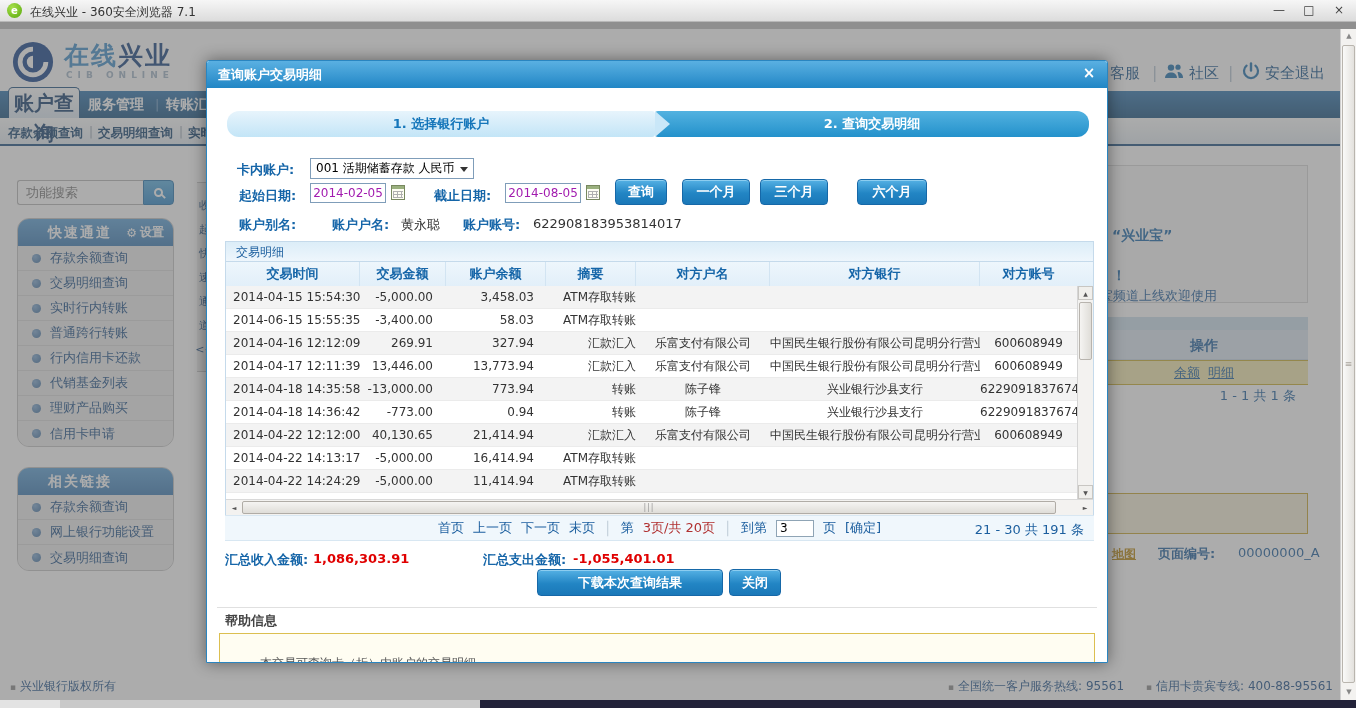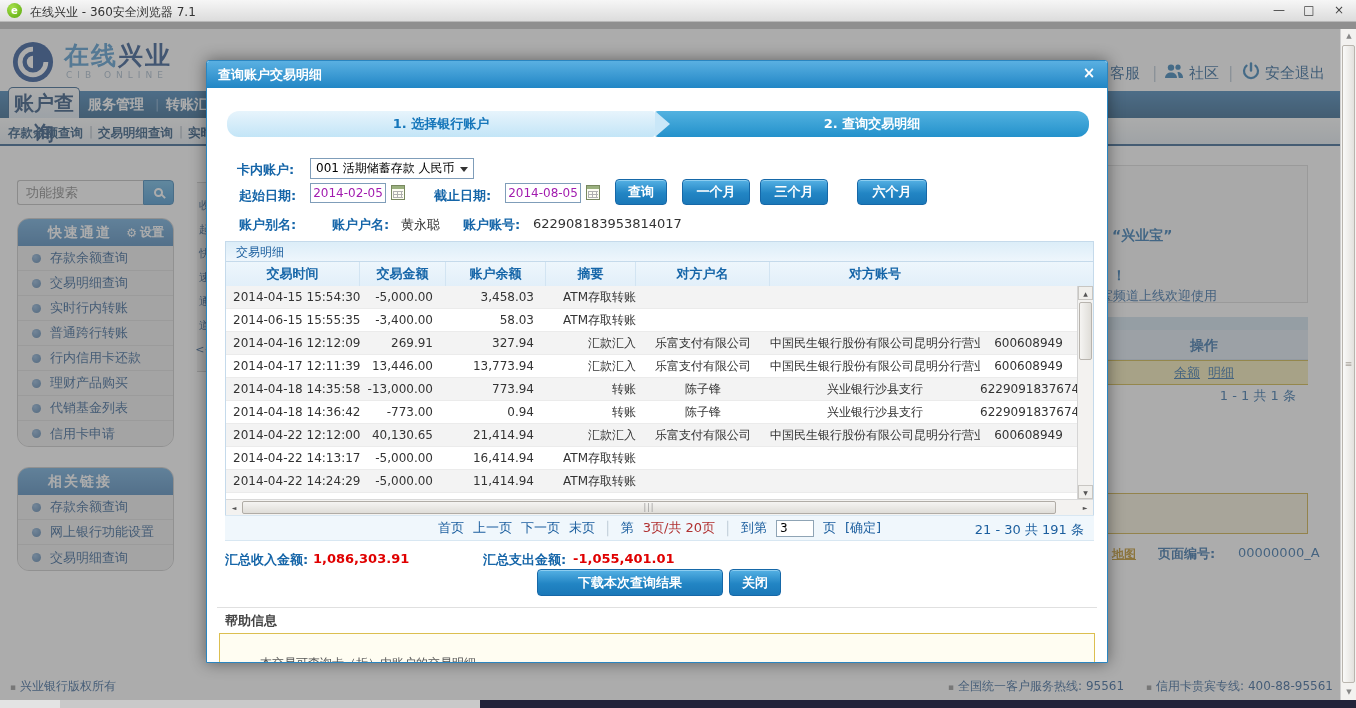--- a/index.html
+++ b/index.html
@@ -18,21 +18,21 @@
   .chromestrip{position:absolute;left:0;top:22px;width:1356px;height:7px;background:#8f8f8f;z-index:200}
 
   
   .page{position:absolute;left:0;top:29px;width:1340px;height:671px;background:#fff;overflow:hidden}
   .overlay{position:absolute;inset:0;background:rgba(104,104,104,.55);z-index:50}
 
   
   .logo-circle{position:absolute;left:12px;top:12px}
   .logo-t{position:absolute;left:64px;top:10px;font-size:25px;font-weight:bold;letter-spacing:2px}
   .logo-t .p1{color:#3e8ec9}.logo-t .p2{color:#16417e}
-  .logo-sub{position:absolute;left:66px;top:41px;font-size:9px;font-weight:normal;letter-spacing:5px;color:#9fb3c6}
+  .logo-sub{position:absolute;left:66px;top:41px;font-size:9px;font-weight:bold;letter-spacing:5px;color:#9fb3c6}
   .util{position:absolute;top:34px;height:20px;display:flex;align-items:center;gap:5px;
     color:#14538c;font-size:15px;white-space:nowrap}
   .util-sep{position:absolute;top:34px;color:#b5c4d2;font-size:16px}
 
   
   .main-nav{position:absolute;left:0;top:62px;width:1340px;height:27px;
     background:linear-gradient(#2e74ae,#17517f)}
   .tab-active{position:absolute;left:8px;top:58px;width:72px;height:31px;
     background:linear-gradient(#ffffff,#dde9f3);border:1px solid #1c5080;border-bottom:none;
     border-radius:5px 5px 0 0;color:#123c6e;font-size:20px;font-weight:bold;text-align:center;line-height:30px;z-index:2}
@@ -271,25 +271,25 @@
         <div class="side-item">
           <span class="dot"></span>
           <span class="side-label">普通跨行转账</span>
         </div>
         <div class="side-item">
           <span class="dot"></span>
           <span class="side-label">行内信用卡还款</span>
         </div>
         <div class="side-item">
           <span class="dot"></span>
+          <span class="side-label">代销基金列表</span>
+        </div>
+        <div class="side-item">
+          <span class="dot"></span>
           <span class="side-label">理财产品购买</span>
-        </div>
-        <div class="side-item">
-          <span class="dot"></span>
-          <span class="side-label">代销基金列表</span>
         </div>
         <div class="side-item">
           <span class="dot"></span>
           <span class="side-label">信用卡申请</span>
         </div>
       </div>
   </div>
 
   <div class="panel" style="top:438px">
     <div class="p-head">
@@ -377,20 +377,21 @@
   <span class="f-val" style="left:326px;top:155px">622908183953814017</span>
 
   <div class="tbl">
     <div class="t-sect">交易明细</div>
     <div class="t-head grid7">
       <span class="tc">交易时间</span>
       <span class="tc">交易金额</span>
       <span class="tc">账户余额</span>
       <span class="tc">摘要</span>
       <span class="tc">对方户名</span>
+      <span class="tc">对方银行</span>
       <span class="tc">对方账号</span>
     </div>
     <div class="t-body">
       <div id="table-rows">
           <div class="trow grid7 odd">
             <span class="tc c0">2014-04-15 15:54:30</span>
             <span class="tc c1">-5,000.00</span>
             <span class="tc c2">3,458.03</span>
             <span class="tc c3">ATM存取转账</span>
             <span class="tc c4"></span>

